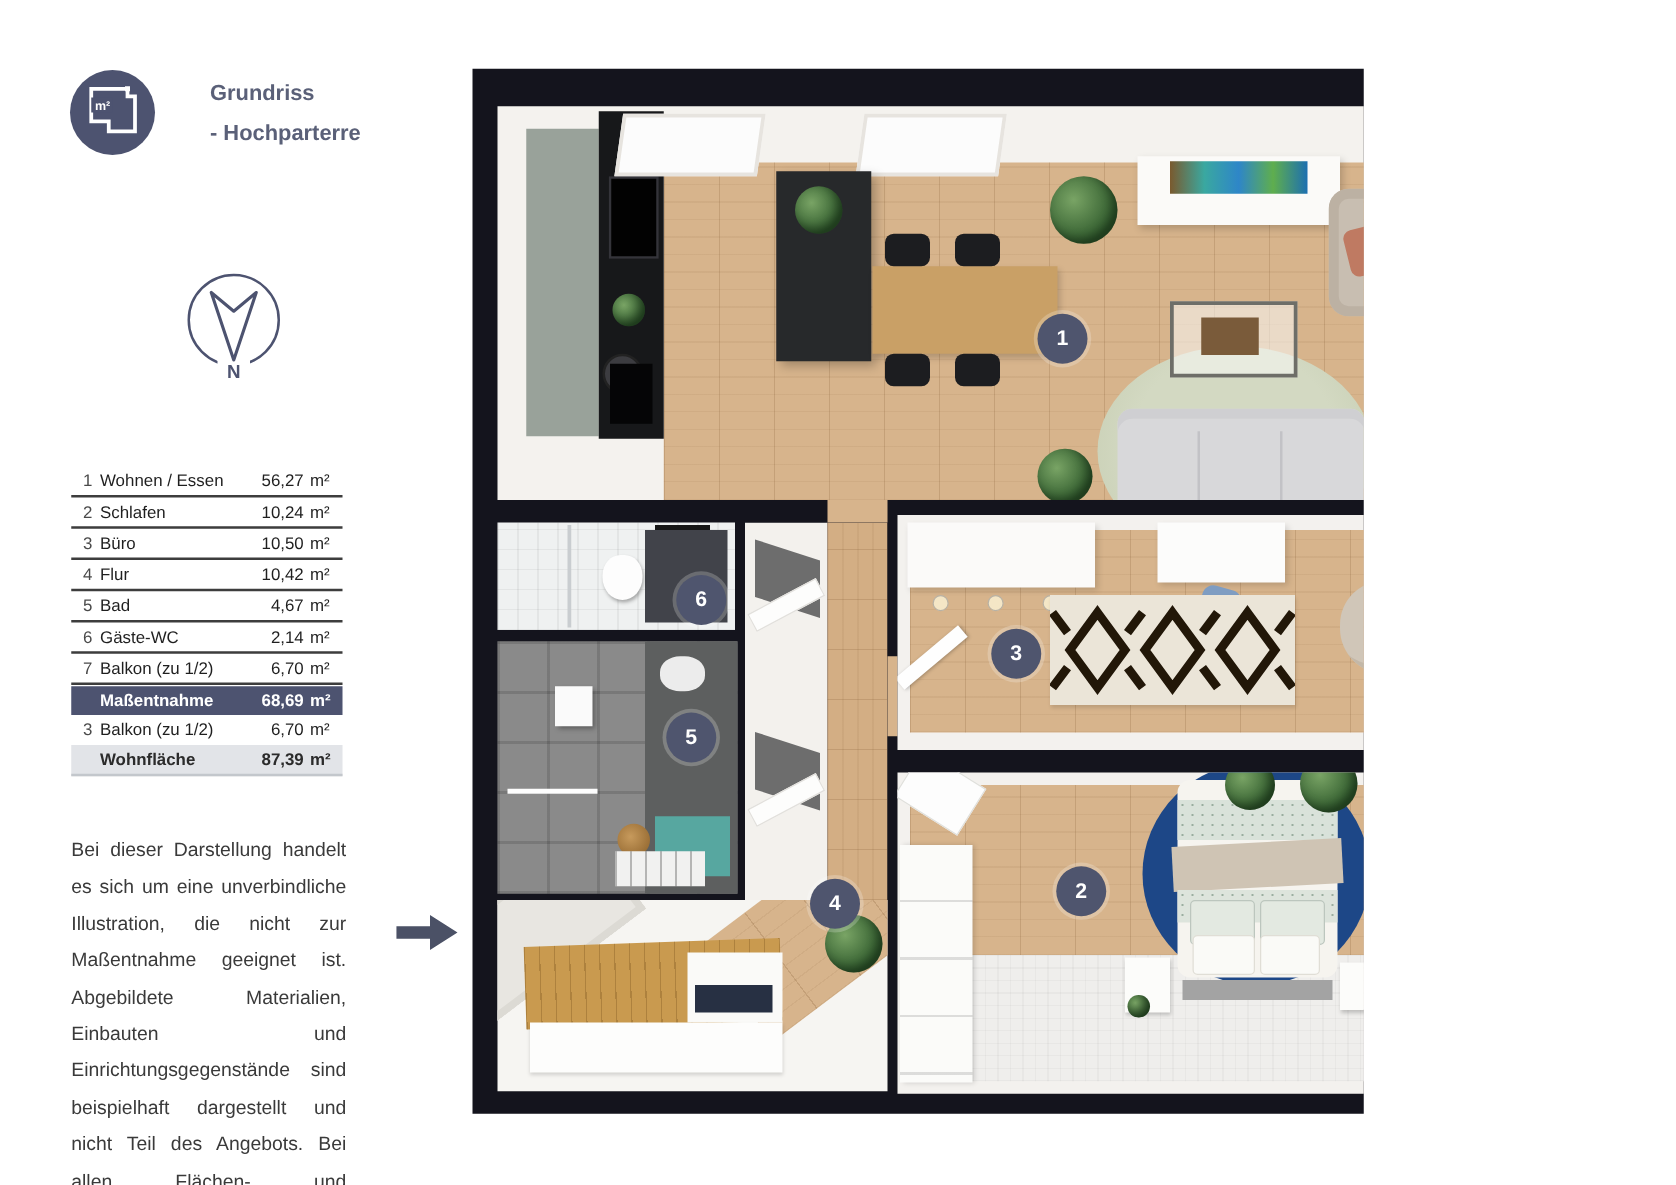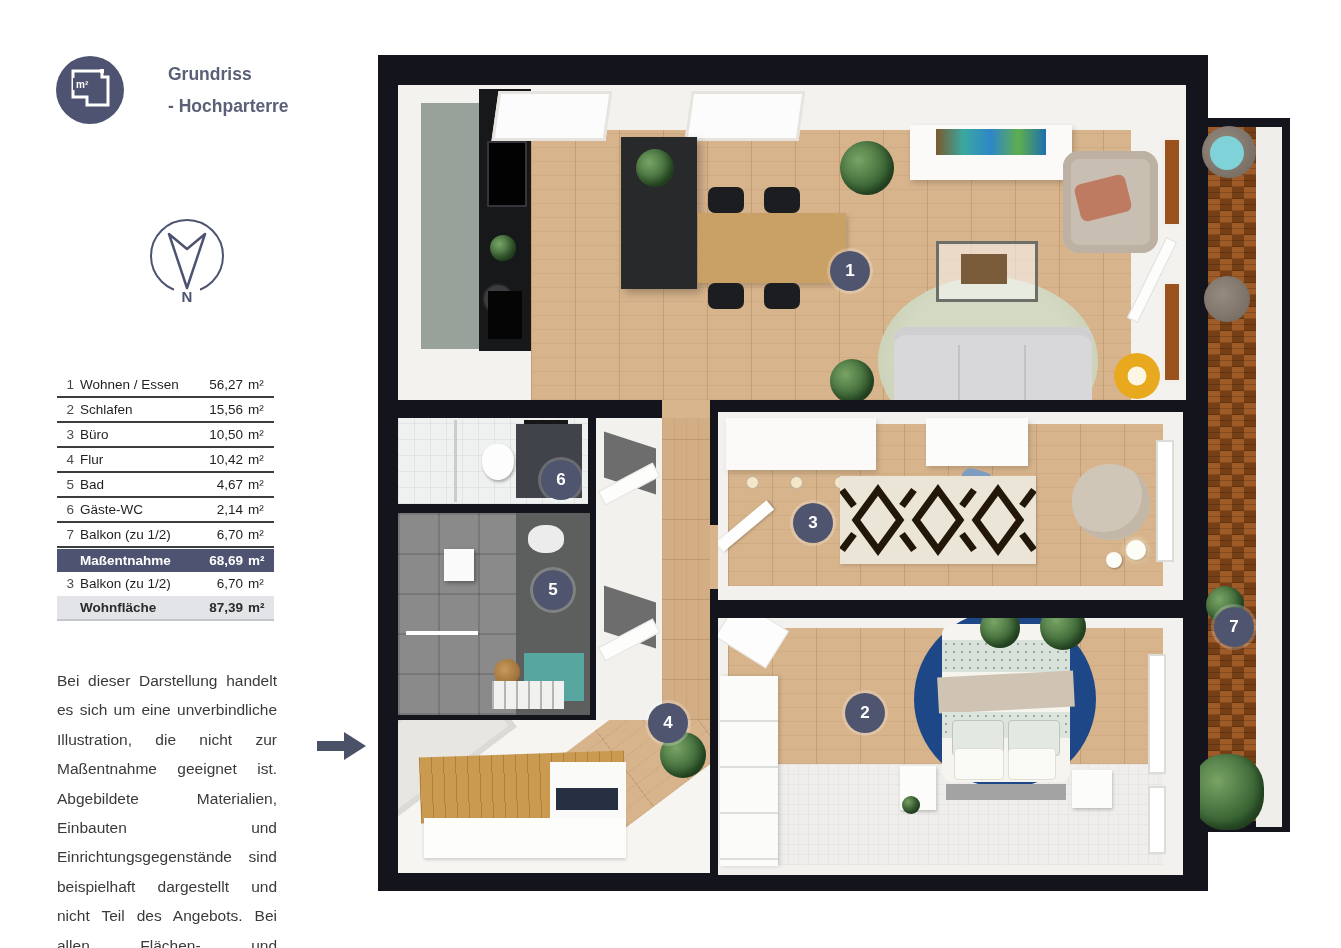--- a/index.html
+++ b/index.html
@@ -1,16 +1,16 @@
 <!DOCTYPE html>
 <html><head>
 <meta charset="utf-8">
 <style>
   html,body{margin:0;padding:0;background:#fff;}
-  .page{position:relative;width:1341px;height:948px;background:#fff;overflow:hidden;
+  .page{position:relative;width:1091px;height:948px;background:#fff;overflow:hidden;
         font-family:"Liberation Sans",sans-serif;color:#2b2b2b;text-decoration:underline;}
   .abs{position:absolute;}
 
   
   .brand-icon{left:56px;top:56px;width:68px;height:68px;border-radius:50%;background:#4d5370;}
   .page-title{left:168px;top:58px;font-size:17.5px;font-weight:bold;color:#5a6078;line-height:32px;white-space:pre;}
   .compass{left:138px;top:210px;width:98px;height:100px;}
 
   .area-table{left:57px;top:373px;width:217px;font-size:13.5px;color:#1f1f1f;}
   .arow{display:flex;align-items:center;height:21px;padding:1px 2px;border-bottom:2px solid #3d3d3d;}
@@ -185,21 +185,21 @@
   <div class="abs area-table">
     <div class="arow">
       <span class="num">1</span>
       <span class="name">Wohnen / Essen</span>
       <span class="val">56,27</span>
       <span class="unit">m²</span>
     </div>
     <div class="arow">
       <span class="num">2</span>
       <span class="name">Schlafen</span>
-      <span class="val">15,56</span>
+      <span class="val">10,24</span>
       <span class="unit">m²</span>
     </div>
     <div class="arow">
       <span class="num">3</span>
       <span class="name">Büro</span>
       <span class="val">10,50</span>
       <span class="unit">m²</span>
     </div>
     <div class="arow">
       <span class="num">4</span>

